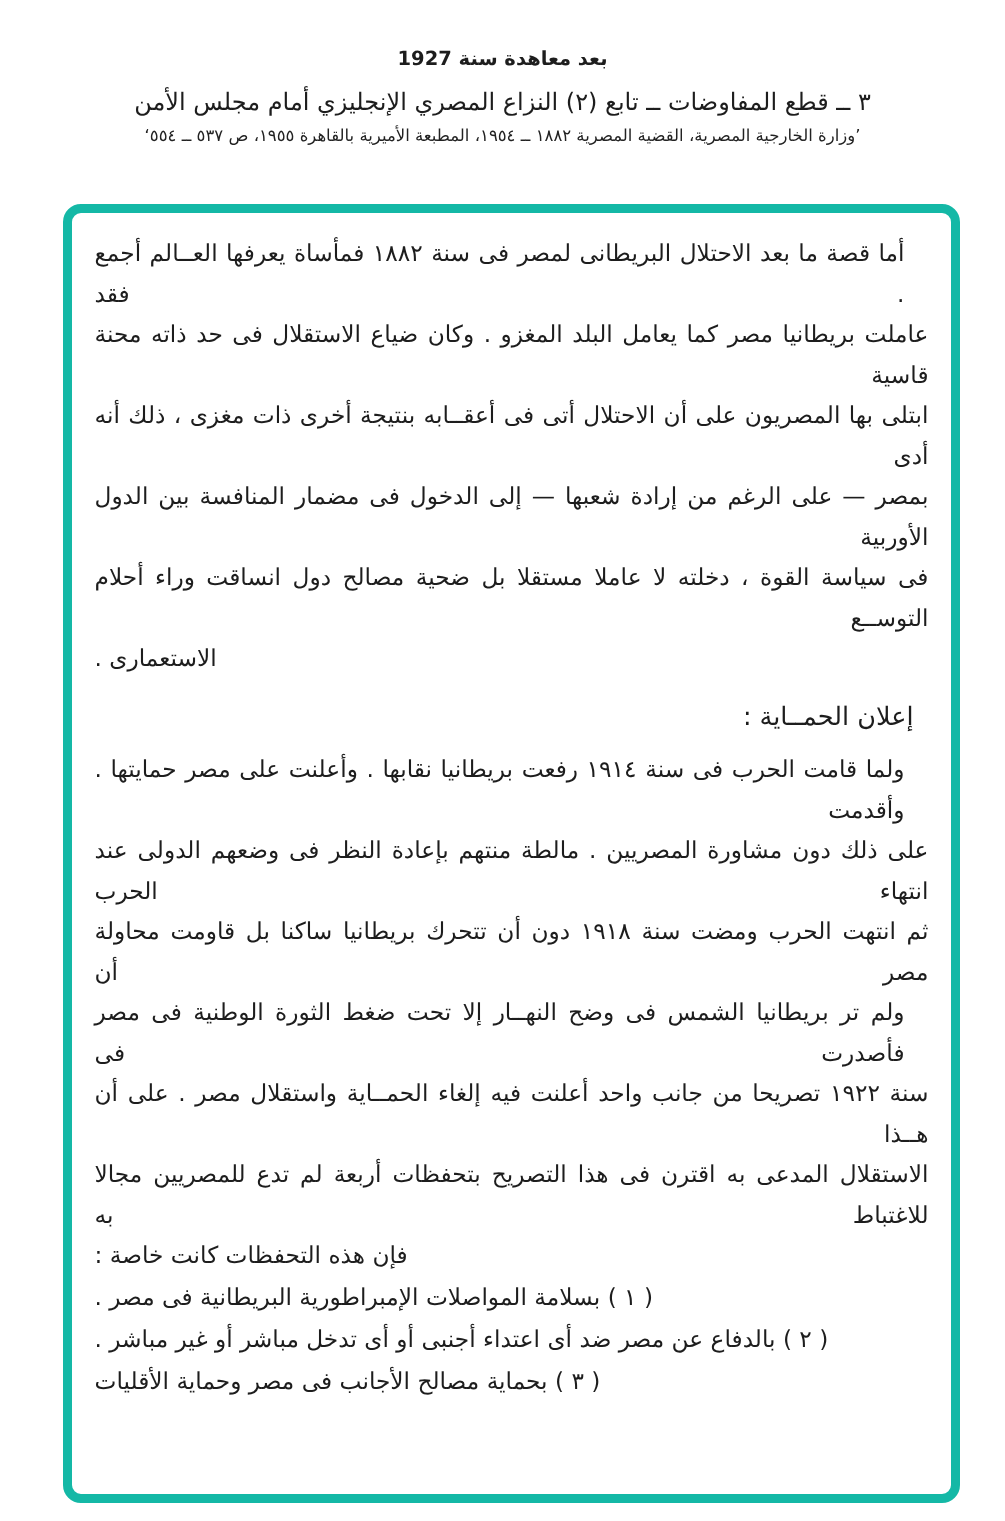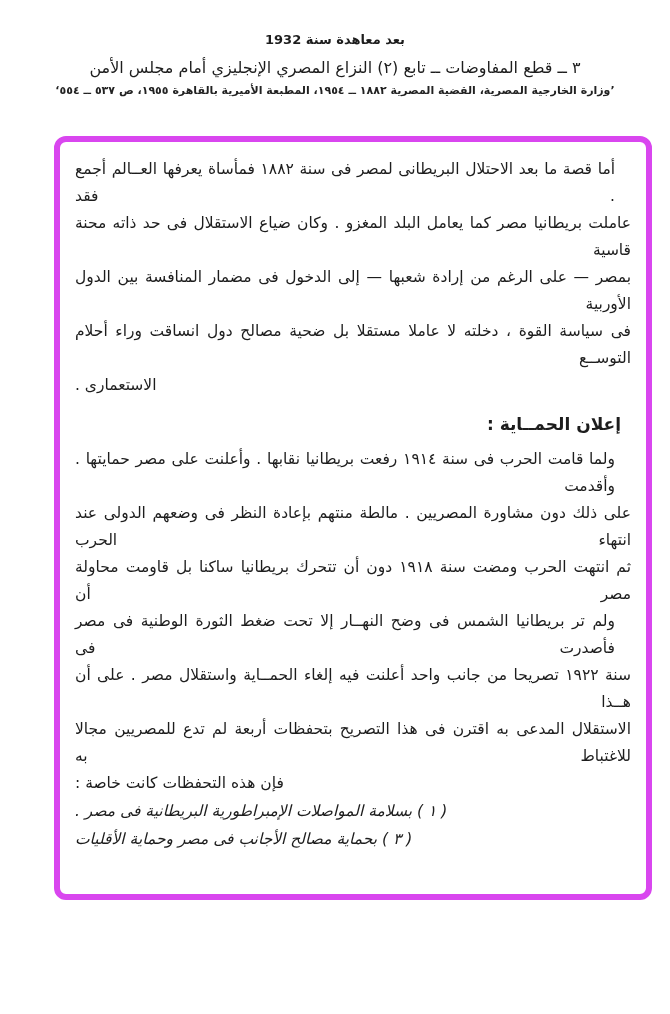--- a/index.html
+++ b/index.html
@@ -30,79 +30,77 @@
     letter-spacing: 0.5px;
   }
   .h-title {
     margin-top: 11px;
     font-size: 16px;
     font-weight: normal;
   }
   .h-source {
     margin-top: 7px;
     font-size: 11px;
-    font-weight: bold;
+    font-weight: normal;
     color: #222;
   }
   
   .frame {
     position: absolute;
     left: 42px;
     top: 136px;
     width: 598px;
-    height: 764px;
+    height: 866px;
     box-sizing: border-box;
-    border: 6px solid #d946ef;
+    border: 6px solid #14b8a6;
     border-radius: 12px;
     padding: 14px 15px 0 15px;
     background: #ffffff;
-    margin-left: 12px;
   }
   
   .ln {
     font-size: 15.5px;
     line-height: 27px;
     text-align: left;
     color: #1d1d1d;
   }
   .j {
     text-align: justify;
     text-align-last: justify;
   }
   .ind { padding-right: 16px; }
   .heading {
     font-size: 17px;
     line-height: 27px;
     text-align: right;
     padding-right: 10px;
     margin: 12px 0 8px 0;
-    font-weight: bold;
   }
   .item {
     padding-right: 60px;
     line-height: 28px;
-    font-style: italic;
   }
 </style>
 </head>
 <body>
 
 <div class="page">
 
   <div class="header">
-    <div class="h-treaty">بعد معاهدة سنة 1932</div>
+    <div class="h-treaty">بعد معاهدة سنة 1927</div>
     <div class="h-title">٣ ــ قطع المفاوضات ــ تابع (٢) النزاع المصري الإنجليزي أمام مجلس الأمن</div>
     <div class="h-source">’وزارة الخارجية المصرية، القضية المصرية ١٨٨٢ ــ ١٩٥٤، المطبعة الأميرية بالقاهرة ١٩٥٥، ص ٥٣٧ ــ ٥٥٤‘</div>
   </div>
 
   <div class="frame">
 
     <div>
       <div class="ln j ind">أما قصة ما بعد الاحتلال البريطانى لمصر فى سنة ١٨٨٢ فمأساة يعرفها العــالم أجمع . فقد</div>
       <div class="ln j">عاملت بريطانيا مصر كما يعامل البلد المغزو . وكان ضياع الاستقلال فى حد ذاته محنة قاسية</div>
+      <div class="ln j">ابتلى بها المصريون على أن الاحتلال أتى فى أعقــابه بنتيجة أخرى ذات مغزى ، ذلك أنه أدى</div>
       <div class="ln j">بمصر — على الرغم من إرادة شعبها — إلى الدخول فى مضمار المنافسة بين الدول الأوربية</div>
       <div class="ln j">فى سياسة القوة ، دخلته لا عاملا مستقلا بل ضحية مصالح دول انساقت وراء أحلام التوســع</div>
       <div class="ln">الاستعمارى .</div>
     </div>
 
     <div class="heading">إعلان الحمــاية :</div>
 
     <div>
       <div class="ln j ind">ولما قامت الحرب فى سنة ١٩١٤ رفعت بريطانيا نقابها . وأعلنت على مصر حمايتها . وأقدمت</div>
       <div class="ln j">على ذلك دون مشاورة المصريين . مالطة منتهم بإعادة النظر فى وضعهم الدولى عند انتهاء الحرب</div>
@@ -112,19 +110,20 @@
 
     <div>
       <div class="ln j ind">ولم تر بريطانيا الشمس فى وضح النهــار إلا تحت ضغط الثورة الوطنية فى مصر فأصدرت فى</div>
       <div class="ln j">سنة ١٩٢٢ تصريحا من جانب واحد أعلنت فيه إلغاء الحمــاية واستقلال مصر . على أن هــذا</div>
       <div class="ln j">الاستقلال المدعى به اقترن فى هذا التصريح بتحفظات أربعة لم تدع للمصريين مجالا للاغتباط به</div>
       <div class="ln">فإن هذه التحفظات كانت خاصة :</div>
     </div>
 
     <div>
       <div class="ln item">( ١ ) بسلامة المواصلات الإمبراطورية البريطانية فى مصر .</div>
+      <div class="ln item">( ٢ ) بالدفاع عن مصر ضد أى اعتداء أجنبى أو أى تدخل مباشر أو غير مباشر .</div>
       <div class="ln item">( ٣ ) بحماية مصالح الأجانب فى مصر وحماية الأقليات</div>
 
     </div>
 
   </div>
 
 </div>
 
 </body></html>

